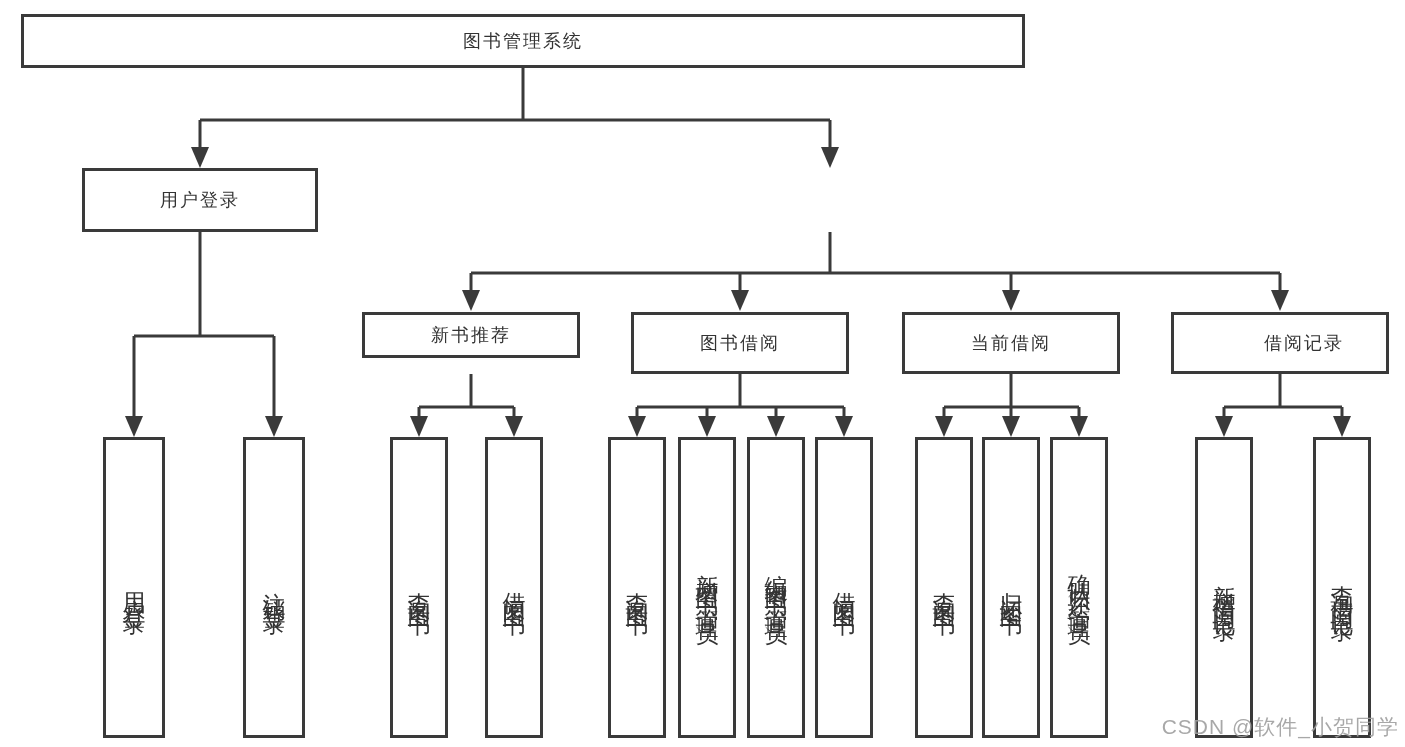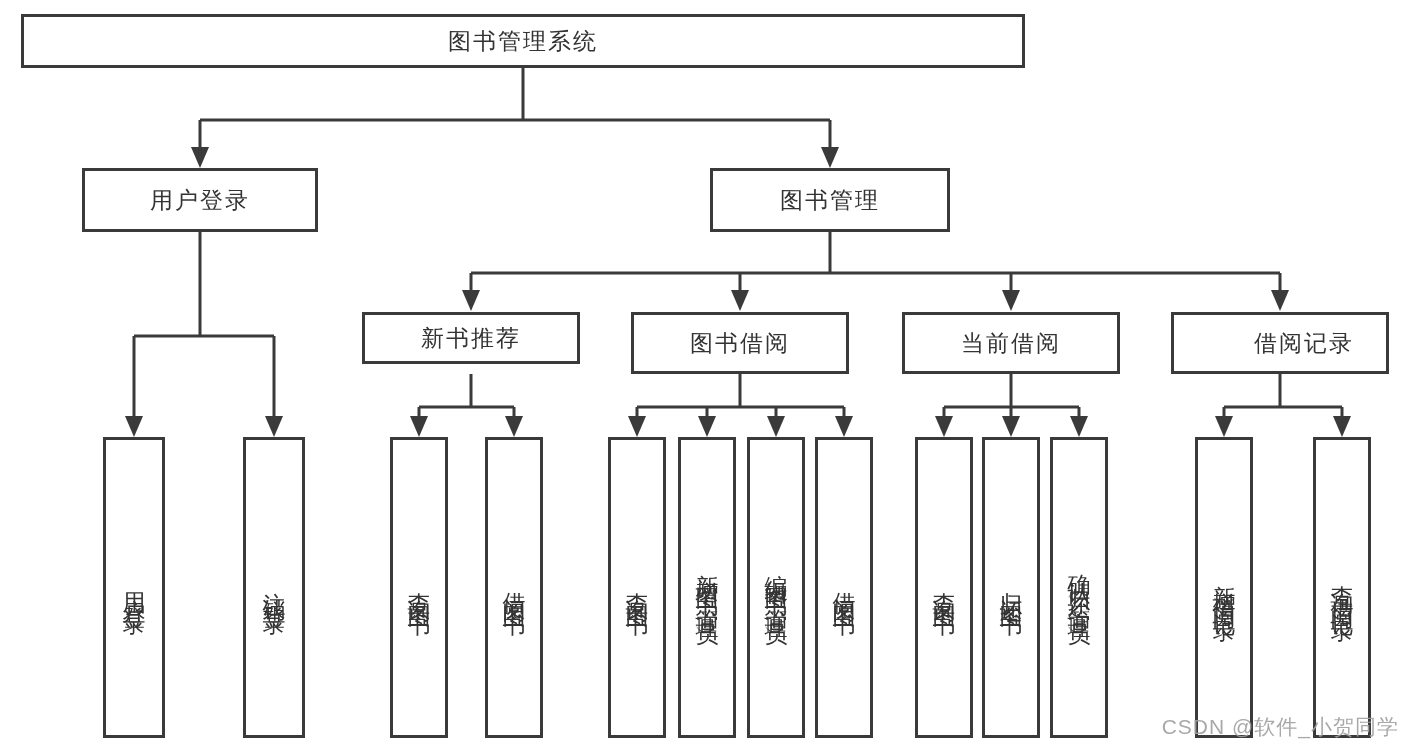--- a/index.html
+++ b/index.html
@@ -21,21 +21,21 @@
     box-sizing: border-box;
     border: 3px solid #3a3a3a;
     background: #ffffff;
     display: flex;
     align-items: center;
     justify-content: center;
     color: #333333;
     z-index: 2;
   }
   .node.h span {
-    font-size: 23px;
+    font-size: 18px;
     letter-spacing: 2px;
     white-space: nowrap;
   }
   .node.v span {
     writing-mode: vertical-rl;
     font-size: 23px;
     letter-spacing: 7px;
     line-height: 1;
   }
   .watermark {
@@ -107,25 +107,22 @@
     </g>
   </svg>
 
   <div class="node h" style="left:21px; top:14px; width:1004px; height:54px;">
     <span>图书管理系统</span>
   </div>
 
   <div class="node h" style="left:82px; top:168px; width:236px; height:64px;">
     <span>用户登录</span>
   </div>
-  <div class="node h" style="left:710px; top:168px; width:240px; height:64px;">
-    <span>图书管理</span>
-  </div>
 
-  <div class="node h" style="left:362px; top:312px; width:218px; height:52px;">
+  <div class="node h" style="left:362px; top:312px; width:218px; height:46px;">
     <span>新书推荐</span>
   </div>
   <div class="node h" style="left:631px; top:312px; width:218px; height:62px;">
     <span>图书借阅</span>
   </div>
   <div class="node h" style="left:902px; top:312px; width:218px; height:62px;">
     <span>当前借阅</span>
   </div>
   <div class="node h" style="left:1171px; top:312px; width:218px; height:62px;padding-left:48px;">
     <span>借阅记录</span>

